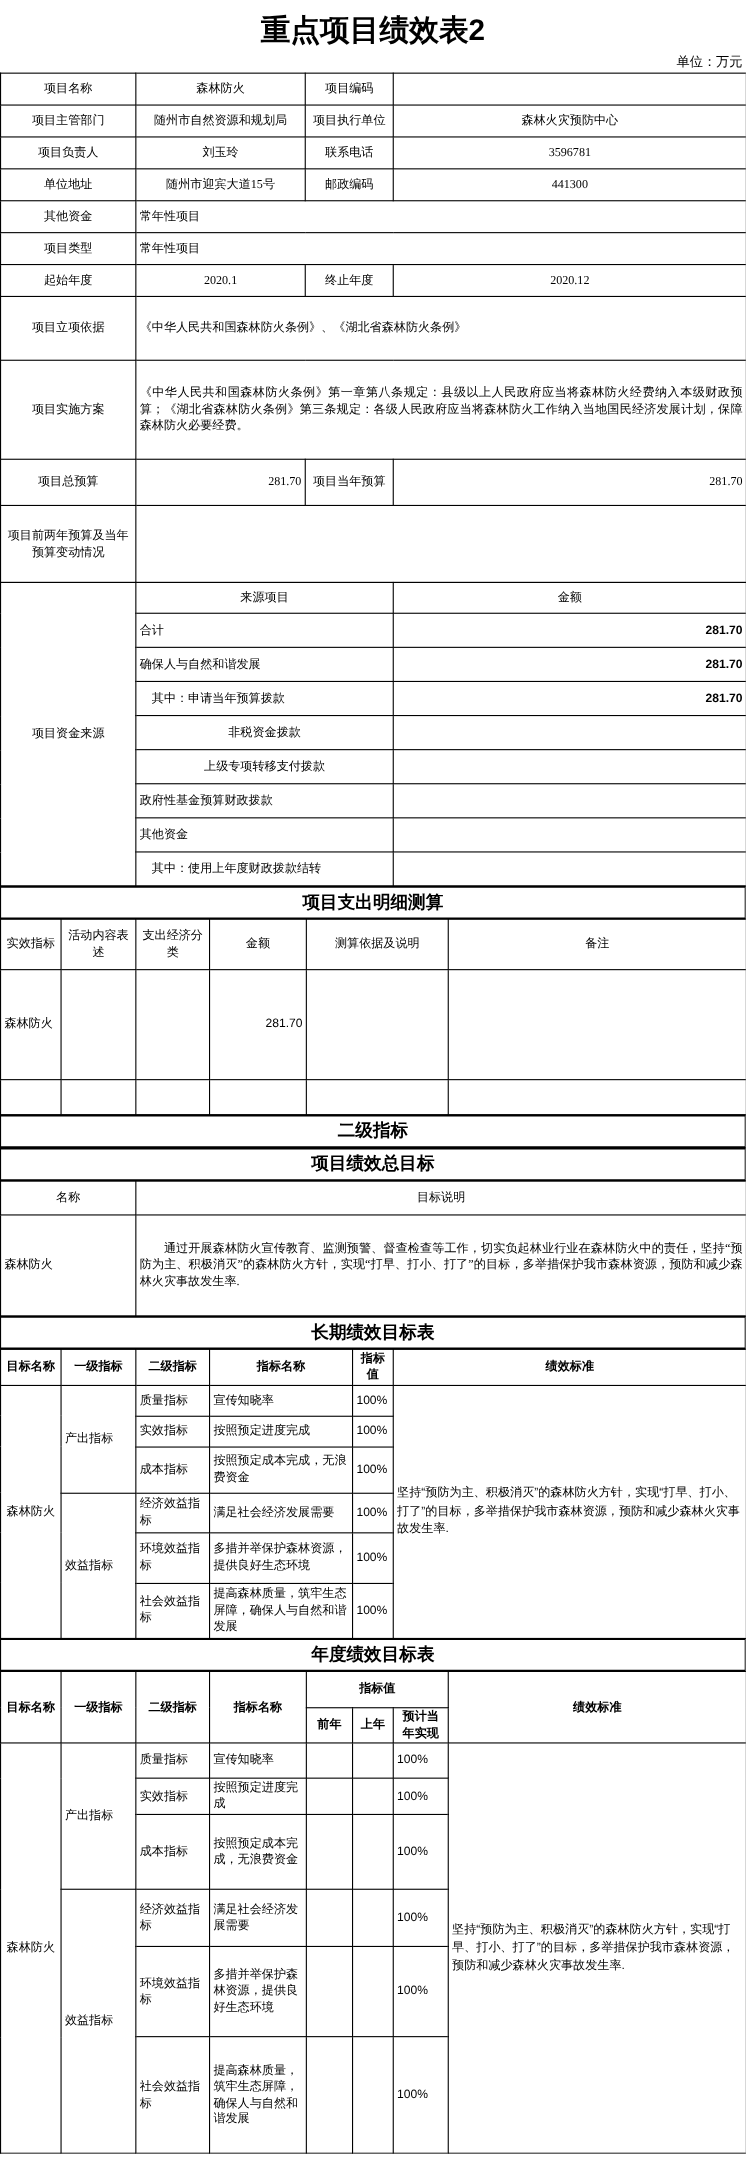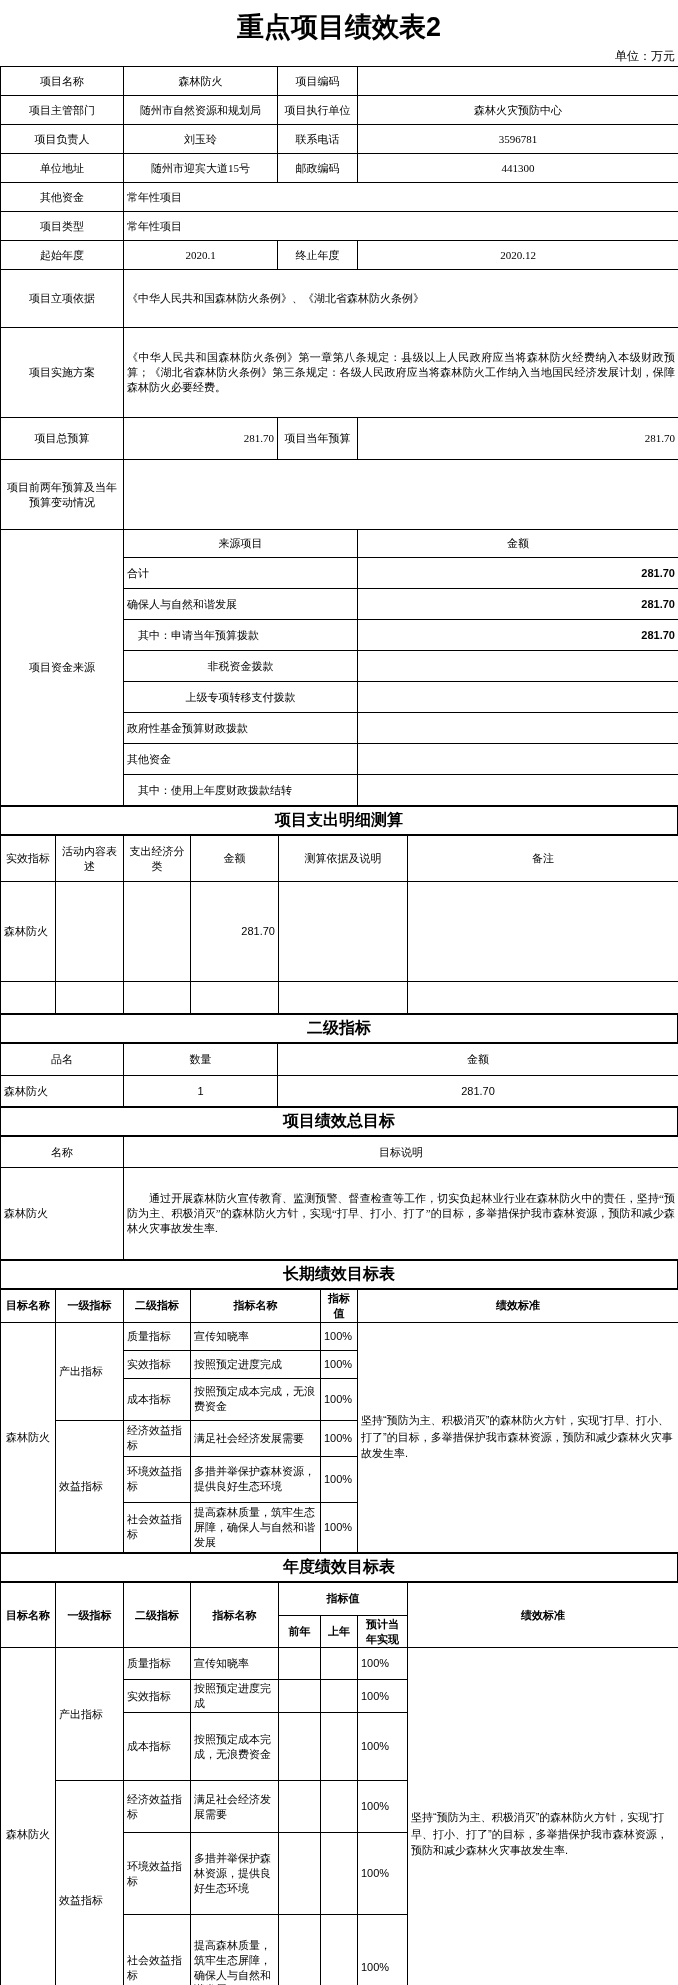--- a/index.html
+++ b/index.html
@@ -194,39 +194,20 @@
       <td class="l"></td>
       <td class="l"></td>
       <td class="r"></td>
       <td class="l"></td>
       <td class="l"></td>
     </tr>
   </tbody>
     </table>
 
   <div class="sec-title">二级指标</div>
-  <table class="perf">
-    <colgroup>
-        <col style="width:123px">
-        <col style="width:154px">
-        <col style="width:401px">
-      </colgroup>
-    <tbody>
-        <tr style="height:32px">
-      <td class="c">品名</td>
-      <td class="c">数量</td>
-      <td class="c">金额</td>
-    </tr>
-    <tr style="height:31px">
-      <td class="l">森林防火</td>
-      <td class="c">1</td>
-      <td class="c">281.70</td>
-    </tr>
-  </tbody>
-    </table>
 
   <div class="sec-title">项目绩效总目标</div>
   <table>
     <colgroup>
         <col style="width:123px">
         <col style="width:555px">
       </colgroup>
     <tbody>
         <tr style="height:31px">
       <td class="c">名称</td>

